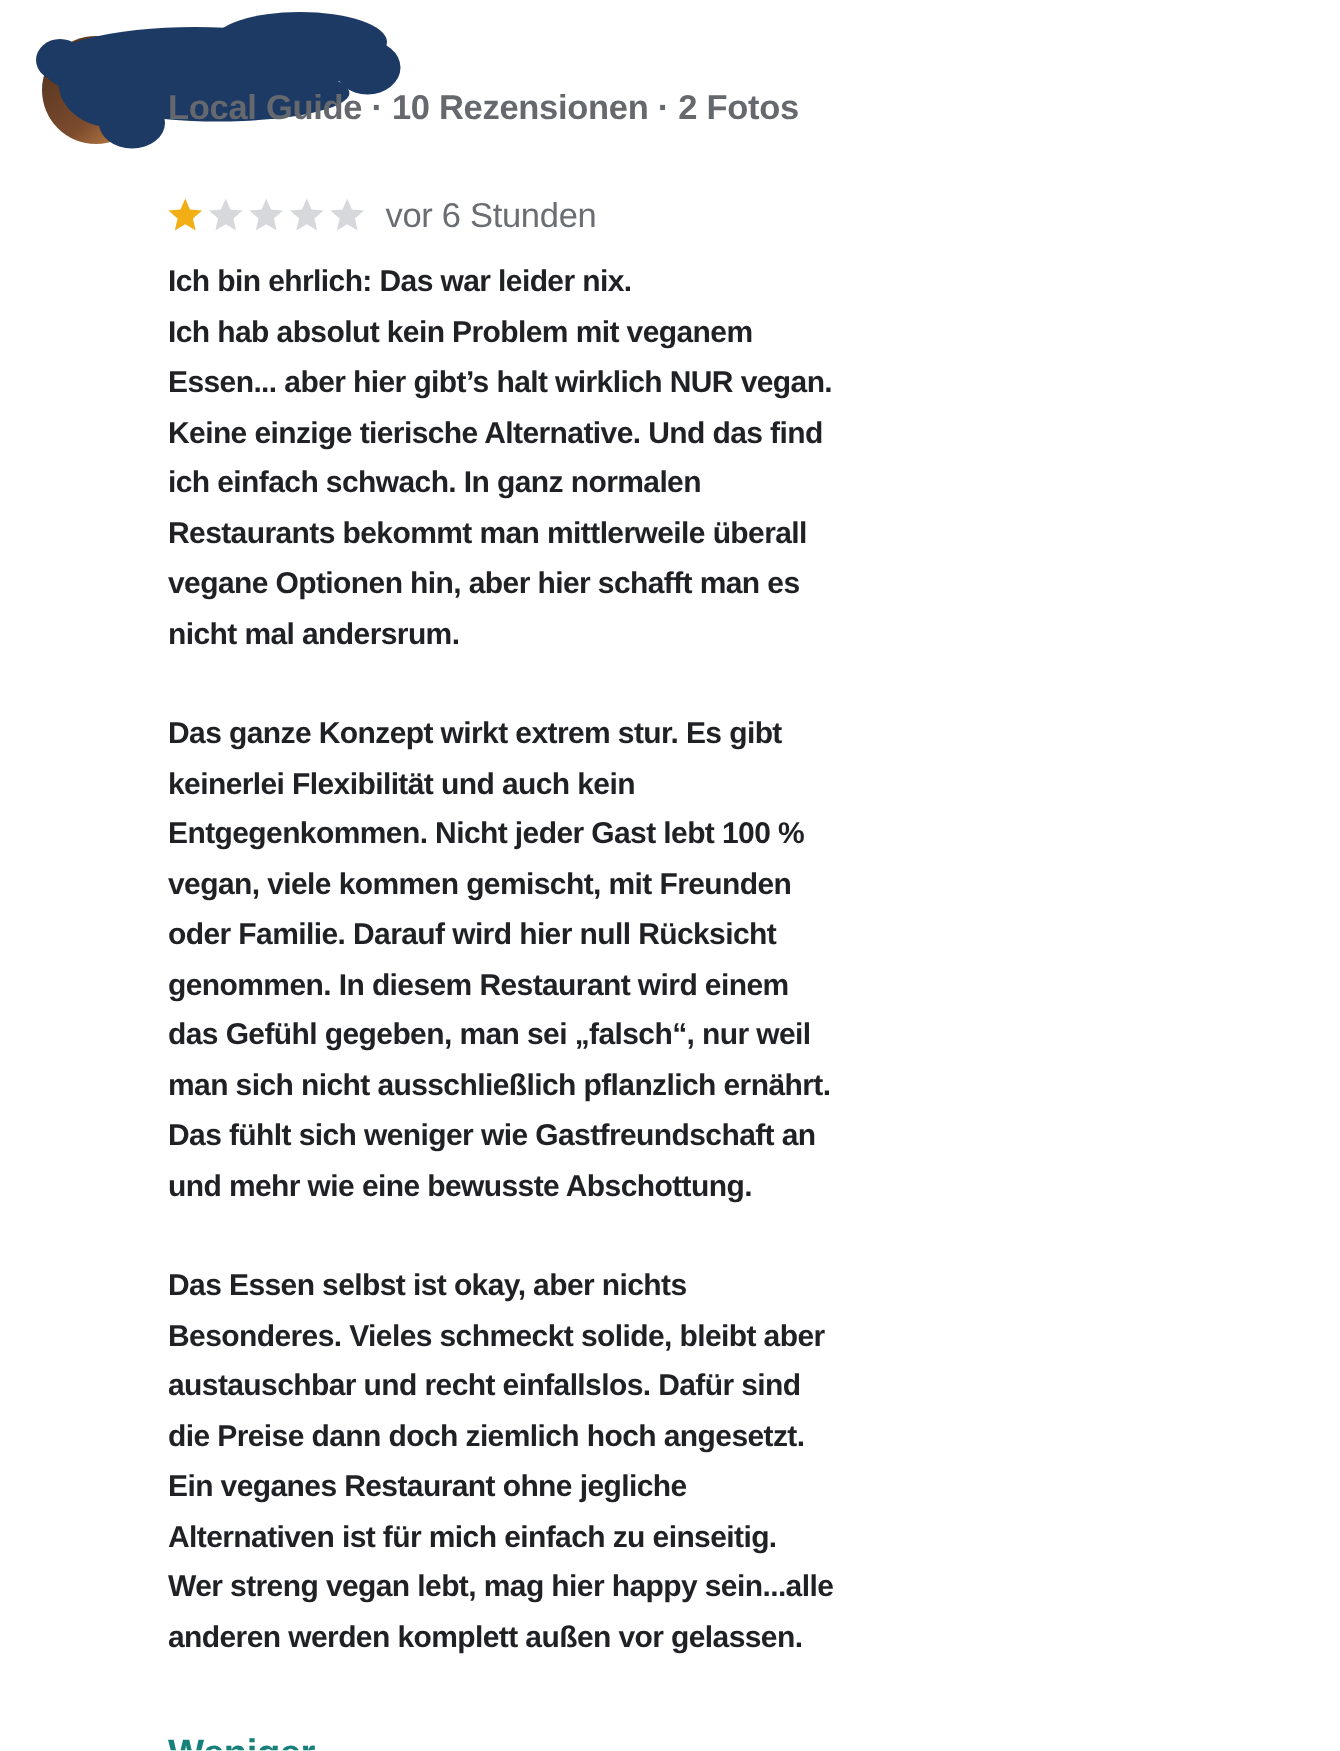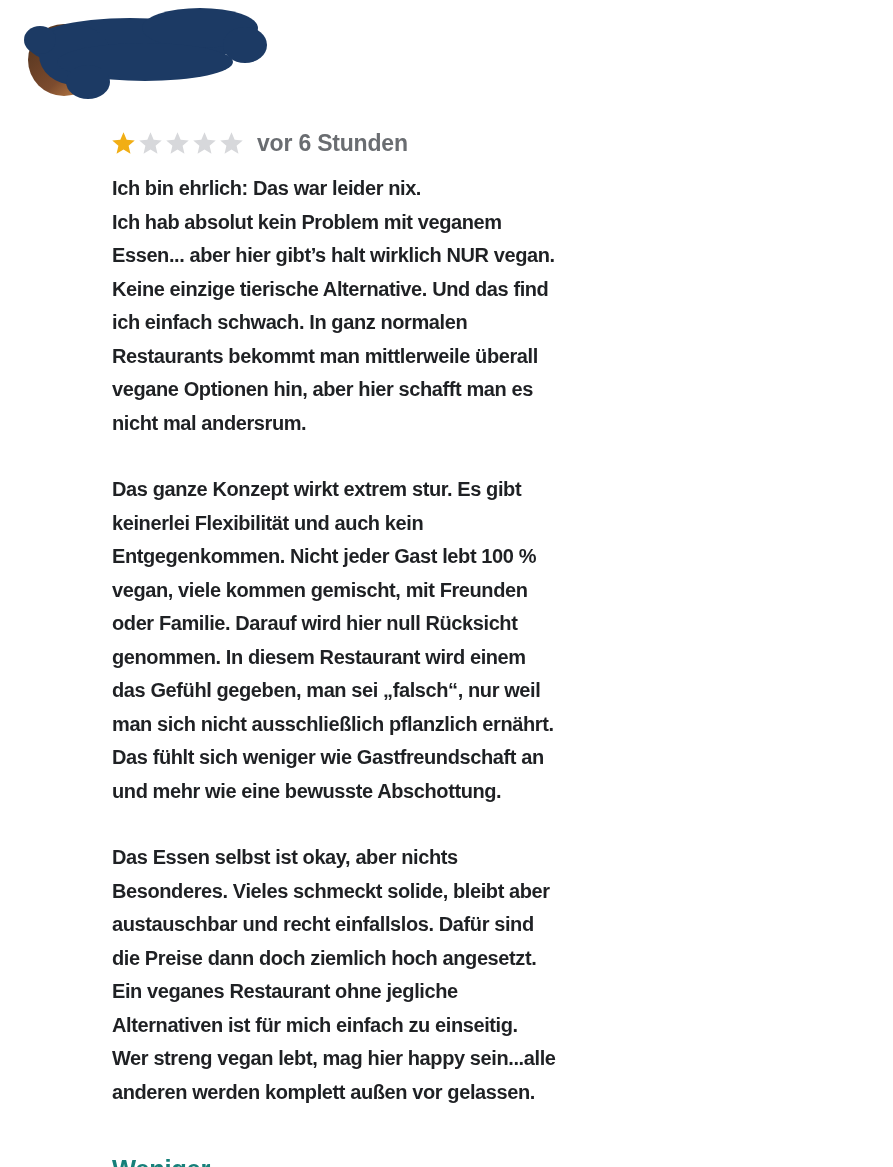--- a/index.html
+++ b/index.html
@@ -39,21 +39,21 @@
     align-items: center;
     height: 34px;
   }
   .stars { display: flex; align-items: center; }
   .star { width: 27px; height: 27px; }
   .star path { fill: #d7d8db; }
   .star.filled path { fill: #f1ae15; }
   .time {
     margin-left: 12px;
     font-size: 23px;
-    font-weight: 700;
+    font-weight: 400;
     letter-spacing: -0.2px;
     color: #6a6d71;
   }
   .body-col {
     position: absolute;
     left: 112px; top: 172px;
     width: 772px;
   }
   .para {
     margin: 0 0 33px 0;
@@ -87,20 +87,21 @@
       <ellipse cx="112" cy="43" rx="102" ry="27"></ellipse>
       <ellipse cx="182" cy="26" rx="58" ry="20"></ellipse>
       <ellipse cx="227" cy="43" rx="22" ry="18"></ellipse>
       <ellipse cx="57" cy="53" rx="36" ry="30"></ellipse>
       <ellipse cx="127" cy="60" rx="88" ry="19"></ellipse>
       <ellipse cx="70" cy="80" rx="22" ry="17"></ellipse>
       <ellipse cx="22" cy="38" rx="16" ry="14"></ellipse>
     </g>
   </svg>
 
+  <div class="meta">Local Guide · 10 Rezensionen · 2 Fotos</div>
 
   <div class="rating-row">
     <div class="stars">
       <svg class="star filled" viewBox="0 0 24 24">
           <path d="M12 17.27L18.18 21l-1.64-7.03L22 9.24l-7.19-.61L12 2 9.19 8.63 2 9.24l5.46 4.73L5.82 21z"></path>
         </svg>
       <svg class="star" viewBox="0 0 24 24">
           <path d="M12 17.27L18.18 21l-1.64-7.03L22 9.24l-7.19-.61L12 2 9.19 8.63 2 9.24l5.46 4.73L5.82 21z"></path>
         </svg>
       <svg class="star" viewBox="0 0 24 24">

